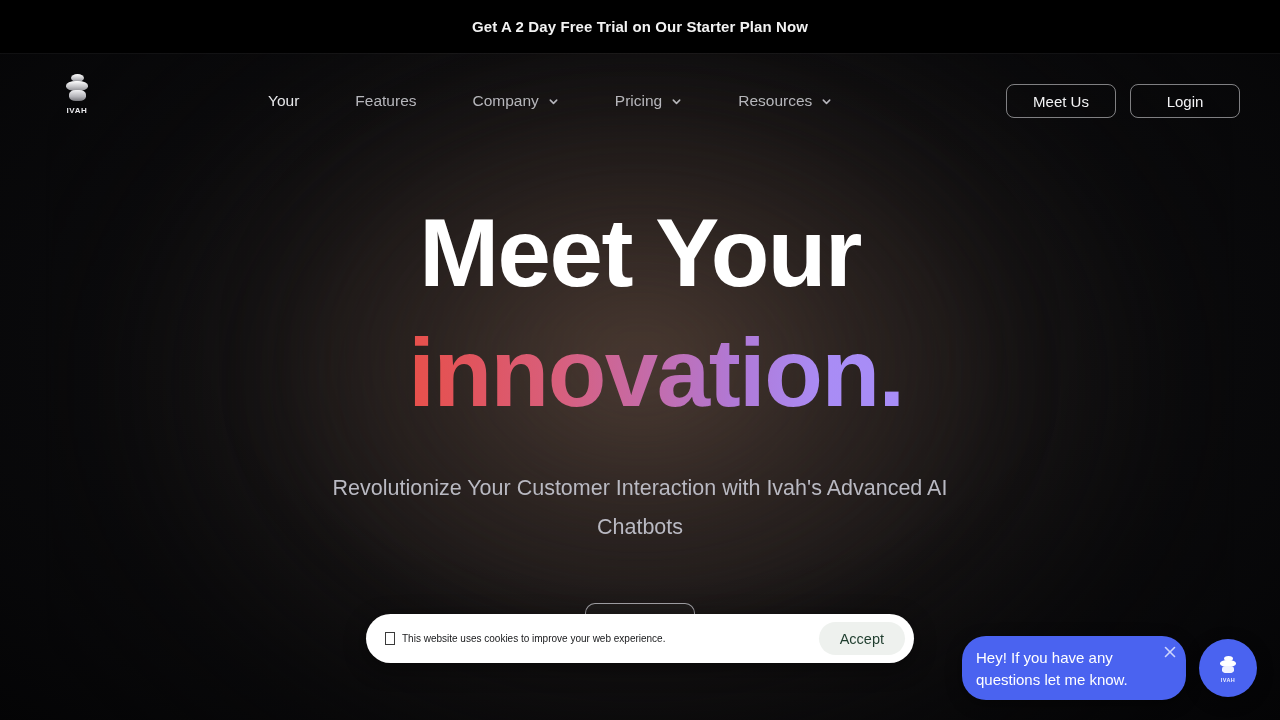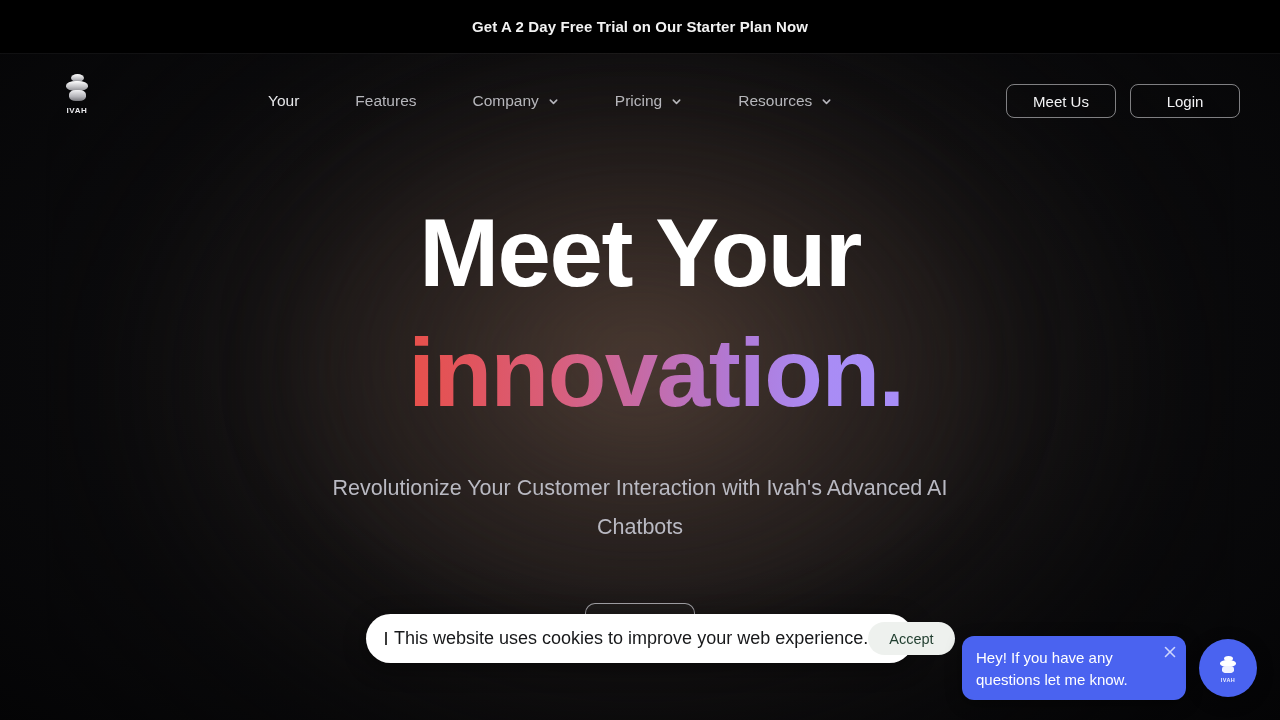--- a/index.html
+++ b/index.html
@@ -239,21 +239,21 @@
     font-size:14px;
     color:#1d1d1d;
     margin-right:7px;
     display:inline-block;
     width:10px; height:13px;
     border:1px solid #3a3a3a;
     line-height:1;
   }
   .cookie-text {
     flex:1;
-    font-size:18px;
+    font-size:10px;
     color:#17181a;
     white-space:nowrap;
   }
   .cookie-accept {
     height:33px;
     padding:0 21px;
     border:none;
     border-radius:18px;
     background:#eef1ee;
     color:#1f3d2e;
@@ -261,21 +261,21 @@
     font-family:"Liberation Sans", sans-serif;
     cursor:pointer;
   }
 
   
   .chat-bubble {
     position:absolute;
     left:962px; top:636px;
     width:224px; height:64px;
     background:#4a63f0;
-    border-radius:12px;
+    border-radius:24px;
     padding:11px 32px 11px 14px;
     z-index:60;
     box-shadow:0 4px 16px rgba(0,0,0,.4);
     cursor:pointer;
   }
   .chat-text {
     color:#ffffff;
     font-size:15px;
     line-height:1.45;
   }

